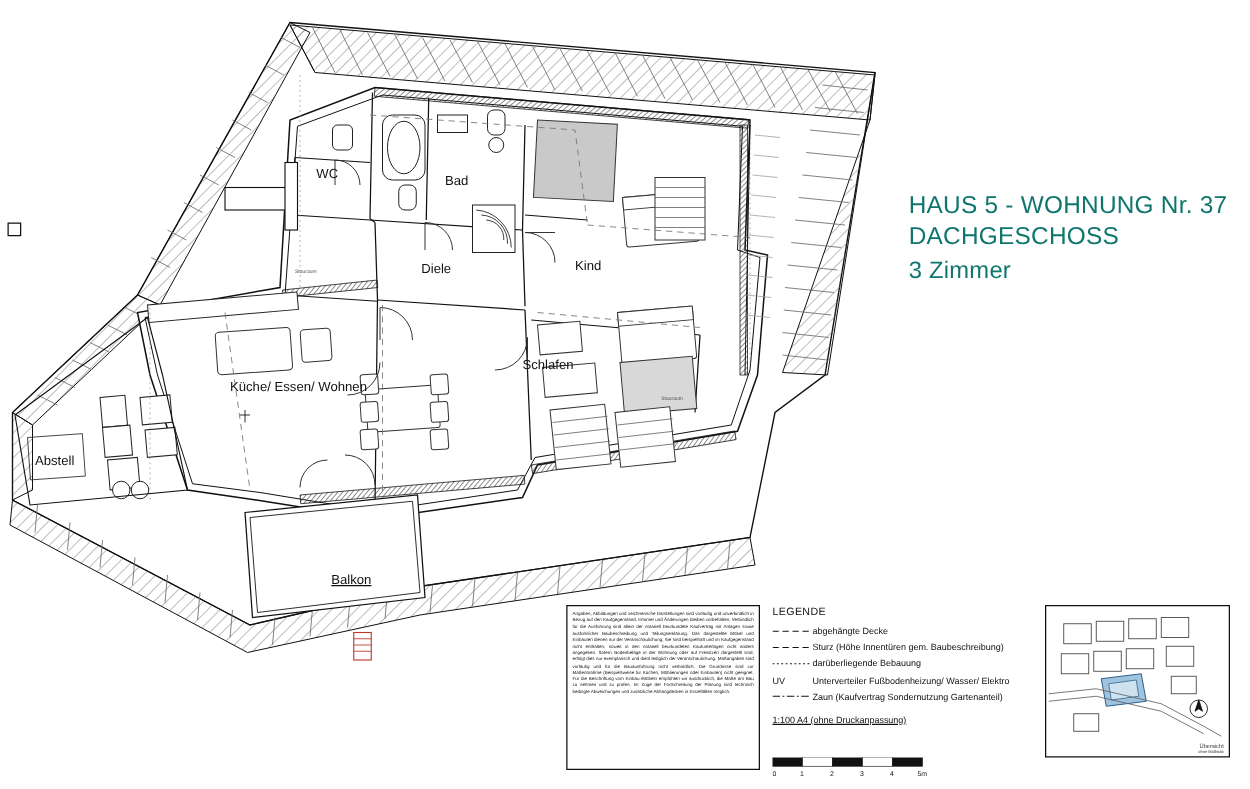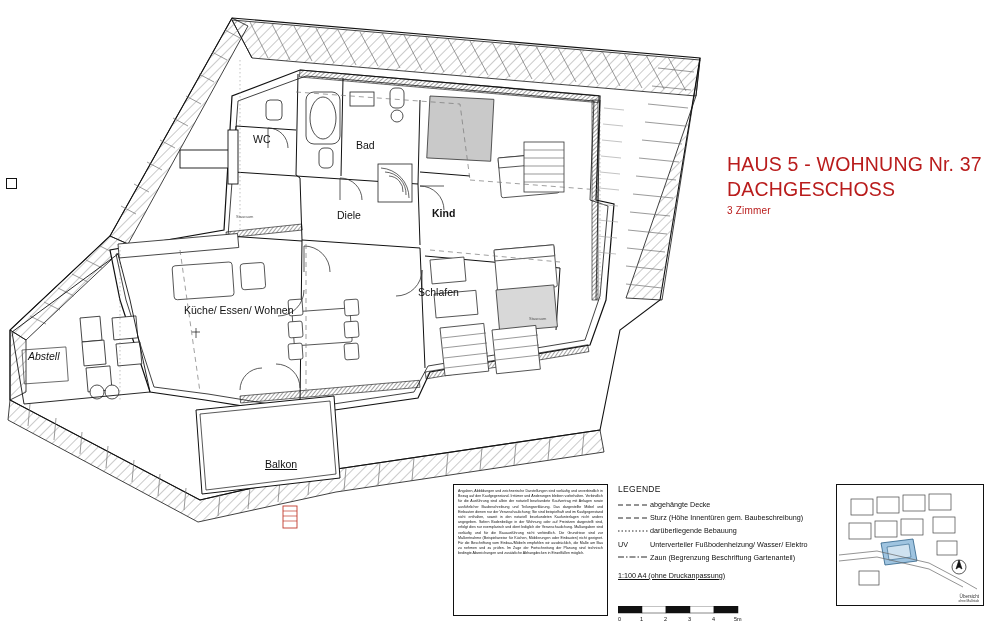--- a/index.html
+++ b/index.html
@@ -7,25 +7,25 @@
     width:1000px;height:631px;background:#ffffff;
     font-family:"Liberation Sans", sans-serif;
     overflow:hidden;position:relative;
   }
   #stage{position:absolute;left:0;top:0;width:1000px;height:631px;}
   svg.floorplan{position:absolute;left:0;top:0;width:1000px;height:631px;}
 
   
   .title-block{
     position:absolute;left:727px;top:152px;width:270px;
-    color:#b91c1c;line-height:1.28;
+    color:#0f766e;line-height:1.28;
   }
   .title-line1{font-size:19.5px;letter-spacing:.2px;white-space:nowrap;}
   .title-line2{font-size:19.5px;letter-spacing:.2px;white-space:nowrap;}
-  .title-line3{font-size:10px;margin-top:3px;letter-spacing:.2px;}
+  .title-line3{font-size:19px;margin-top:3px;letter-spacing:.2px;}
 
   
   .room-label{
     position:absolute;font-size:10.5px;color:#111;white-space:nowrap;
   }
   .room-label.sm{font-size:9px;}
 
   
   .legend-box{
     position:absolute;left:453px;top:484px;width:370px;height:140px;
@@ -359,24 +359,24 @@
 
   <div class="title-block">
     <div class="title-line1">HAUS  5 - WOHNUNG Nr. 37</div>
     <div class="title-line2">DACHGESCHOSS</div>
     <div class="title-line3">3 Zimmer</div>
   </div>
 
   <div class="room-label" style="left:253px;top:133px;">WC</div>
   <div class="room-label" style="left:356px;top:139px;">Bad</div>
   <div class="room-label" style="left:337px;top:209px;">Diele</div>
-  <div class="room-label" style="left:432px;top:207px;font-weight:bold;">Kind</div>
+  <div class="room-label" style="left:460px;top:207px;">Kind</div>
   <div class="room-label" style="left:418px;top:286px;">Schlafen</div>
   <div class="room-label" style="left:163px;top:304px;padding-left:21px;">Küche/ Essen/ Wohnen</div>
-  <div class="room-label" style="left:28px;top:350px;font-style:italic;">Abstell</div>
+  <div class="room-label" style="left:28px;top:363px;">Abstell</div>
   <div class="room-label" style="left:265px;top:458px;text-decoration:underline;">Balkon</div>
 
   <div class="room-label sm" style="left:529px;top:316px;font-size:4px;color:#555;">Stauraum</div>
   <div class="room-label sm" style="left:236px;top:214px;font-size:4px;color:#555;">Stauraum</div>
 
   <div class="legend-box">
 
     <div class="legend-note">Angaben, Abbildungen und zeichnerische Darstellungen sind vorläufig und unverbindlich in Bezug auf den Kaufgegenstand. Irrtümer und Änderungen bleiben vorbehalten. Verbindlich für die Ausführung sind allein der notariell beurkundete Kaufvertrag mit Anlagen sowie ausführlicher Baubeschreibung und Teilungserklärung. Das dargestellte Möbel und Einbauten dienen nur der Veranschaulichung; Sie sind beispielhaft und im Kaufgegenstand nicht enthalten, soweit in den notariell beurkundeten Kaufunterlagen nicht anders angegeben. Sofern Bodenbeläge in der Wohnung oder auf Freisitzen dargestellt sind, erfolgt dies nur exemplarisch und dient lediglich der Veranschaulichung. Maßangaben sind vorläufig und für die Bauausführung nicht verbindlich. Die Grundrisse sind zur Maßentnahme (Beispielsweise für Küchen, Möblierungen oder Einbauten) nicht geeignet. Für die Beschriftung vom Einbau-/Möbeln empfohlen wir ausdrücklich, die Maße am Bau zu nehmen und zu prüfen. Im Zuge der Fortschreitung der Planung sind technisch bedingte Abweichungen und zusätzliche Abhangdecken in Einzelfällen möglich.</div>
 
     <div class="legend-right">
@@ -416,21 +416,21 @@
           </span>
           <span class="legend-text">Unterverteiler Fußbodenheizung/ Wasser/ Elektro</span>
         </div>
 
         <div class="legend-row">
           <span class="legend-key">
             <svg width="30" height="6">
                 <line x1="0" y1="3" x2="30" y2="3" stroke="#111" stroke-width="0.9" stroke-dasharray="6,2,1.5,2"></line>
               </svg>
           </span>
-          <span class="legend-text">Zaun (Begrenzung Beschriftung Gartenanteil)</span>
+          <span class="legend-text">Zaun (Kaufvertrag Sondernutzung Gartenanteil)</span>
         </div>
       </div>
 
       <div class="scale-text">1:100 A4 (ohne Druckanpassung)</div>
     </div>
 
     <div class="scalebar">
       <svg width="160" height="16" viewBox="0 0 160 16">
         <rect x="0" y="0" width="24" height="7" fill="#111" stroke="#111" stroke-width="0.5"></rect>
         <rect x="24" y="0" width="24" height="7" fill="#fff" stroke="#111" stroke-width="0.5"></rect>

